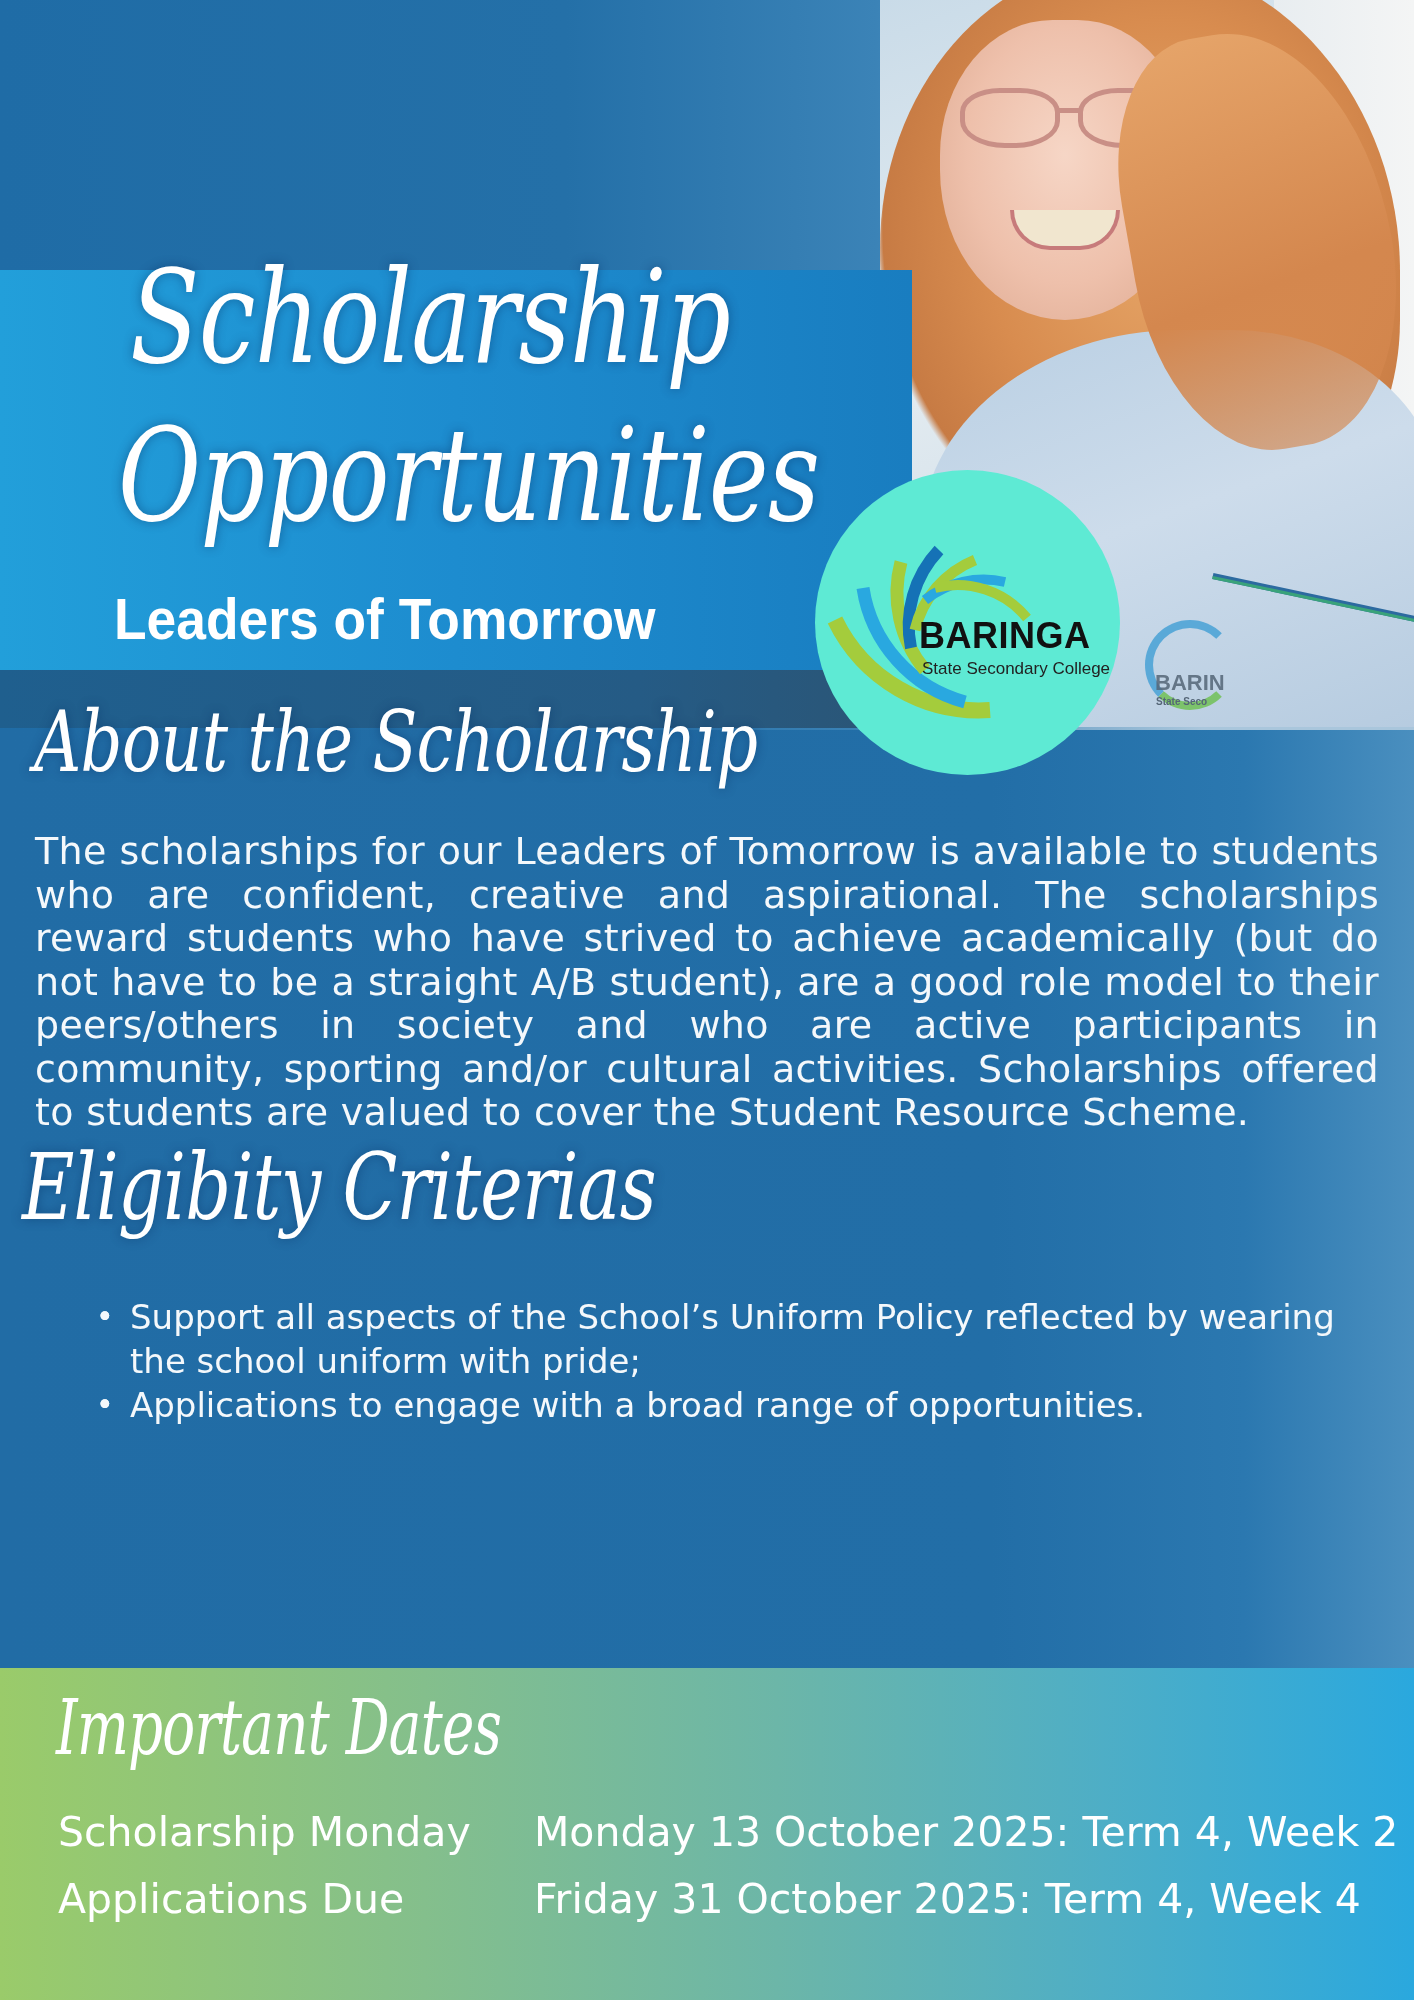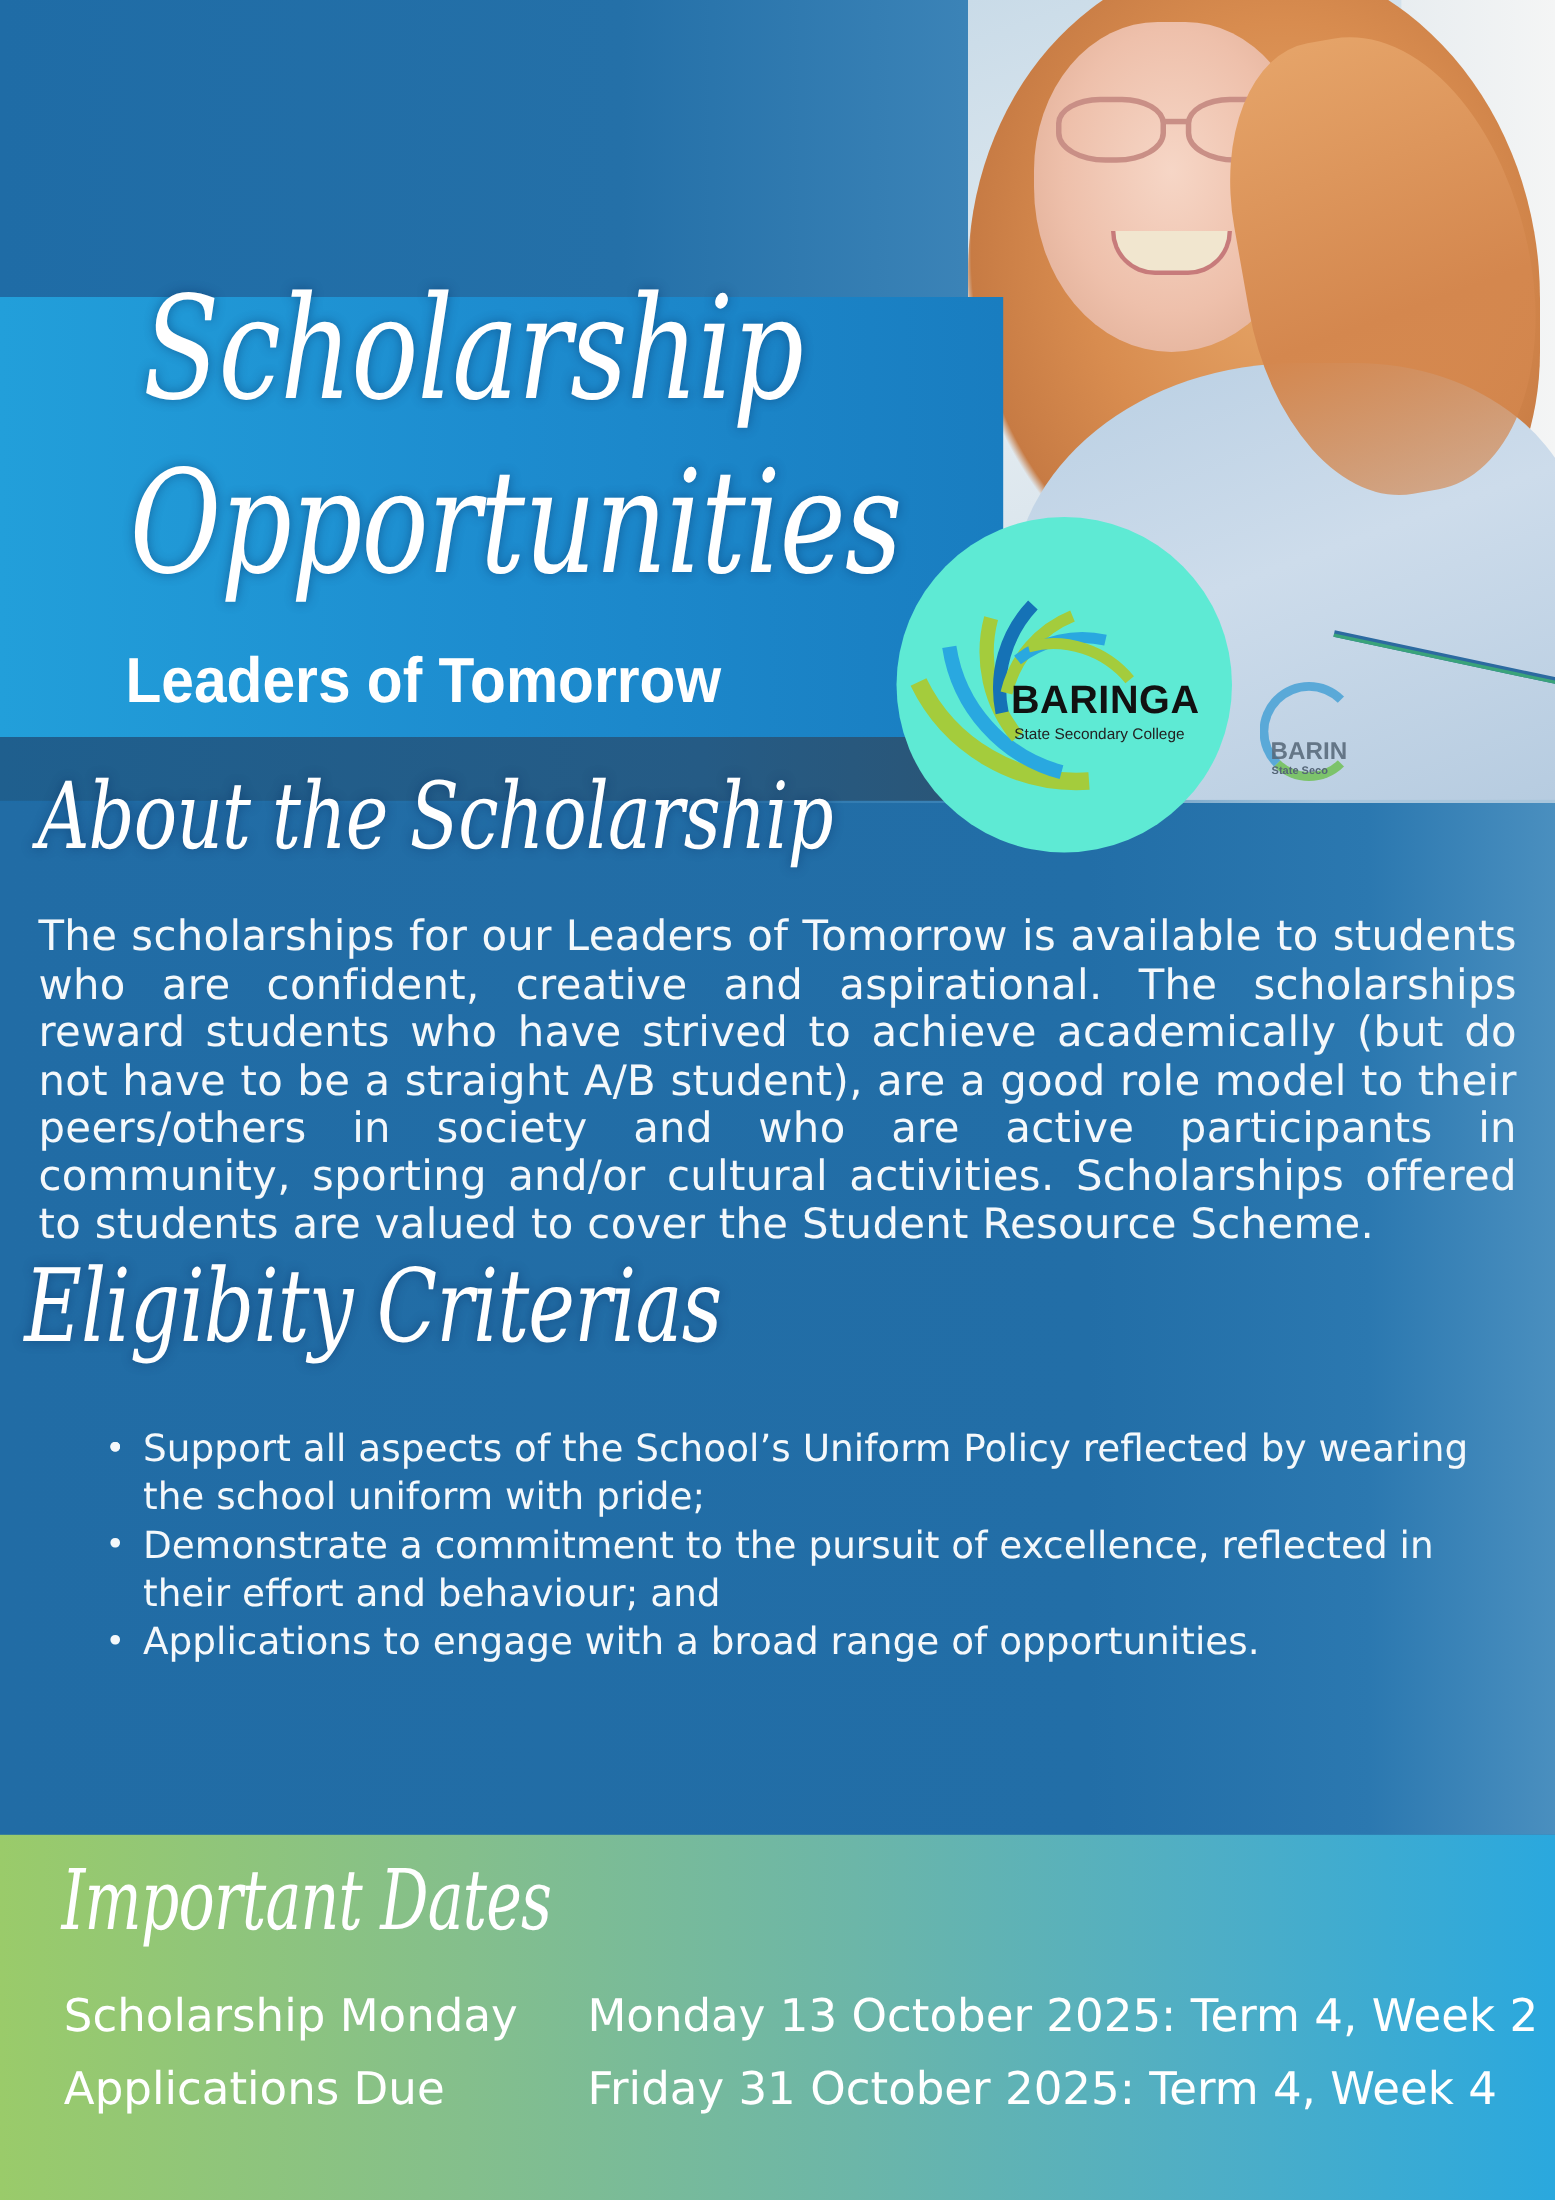--- a/index.html
+++ b/index.html
@@ -90,21 +90,21 @@
     position: absolute; left: 815px; top: 470px; width: 305px; height: 305px; border-radius: 50%;
     background: #5eead4; overflow: hidden;
   }
   .logo svg { position: absolute; left: 0; top: 0; }
   .logo-name {
     position: absolute; left: 104px; top: 148px; font-family: "Liberation Sans", sans-serif; font-weight: bold;
     font-size: 36px; color: #111; line-height: 1; letter-spacing: 0.5px;
   }
   .logo-sub {
     position: absolute; left: 107px; top: 190px; font-family: "Liberation Sans", sans-serif;
-    font-size: 14px; color: #222; line-height: 1; white-space: nowrap;
+    font-size: 17px; color: #222; line-height: 1; white-space: nowrap;
   }
 
   .h-about { position: absolute; left: 34px; top: 700px; font-size: 84px; line-height: 1; transform: scaleX(0.78); transform-origin: left top; }
   .about-text {
     position: absolute; left: 35px; top: 830px; width: 1344px;
     font-family: "DejaVu Sans", sans-serif; font-size: 38px; line-height: 43.5px;
     text-align: justify; letter-spacing: 0.3px; color: #f4f8fb;
   }
   .h-elig { position: absolute; left: 22px; top: 1142px; font-size: 92px; line-height: 1; transform: scaleX(0.78); transform-origin: left top; }
   .criteria {
@@ -169,21 +169,21 @@
   <div class="logo-sub">State Secondary College</div>
 </div>
 
 <h2 class="script h-about">About the Scholarship</h2>
 <p class="about-text">The scholarships for our Leaders of Tomorrow is available to students who are confident, creative and aspirational. The scholarships reward students who have strived to achieve academically (but do not have to be a straight A/B student), are a good role model to their peers/others in society and who are active participants in community, sporting and/or cultural activities.  Scholarships offered to students are valued to cover the Student Resource Scheme.</p>
 
 <h2 class="script h-elig">Eligibity Criterias</h2>
 <ul class="criteria">
   <li><span class="bullet">•</span></li>
   <li><span class="bullet">•</span><span>Support all aspects of the School’s Uniform Policy reflected by wearing the school uniform with pride;</span></li>
-  <li><span class="bullet">•</span><span>Demonstrate a commitment to the pursuit of excellence, reflected in their effort and behaviour; and</span></li>
+  <li><span class="bullet">•</span></li>
   <li><span class="bullet">•</span><span>Applications to engage with a broad range of opportunities.</span></li>
 </ul>
 
 <div class="dates-band"></div>
 <h2 class="script h-dates">Important Dates</h2>
 <div class="date-row r1">
   <span class="lbl">Scholarship Monday</span><span>Monday 13 October 2025: Term 4, Week 2</span>
 </div>
 <div class="date-row r2">
   <span class="lbl">Applications Due</span><span>Friday 31 October 2025: Term 4, Week 4</span>

